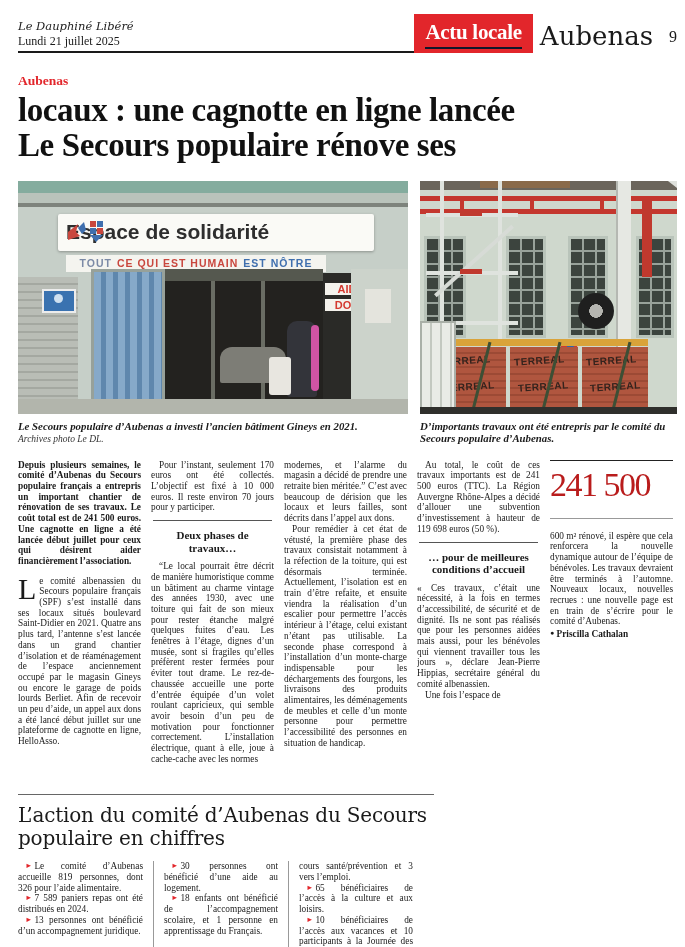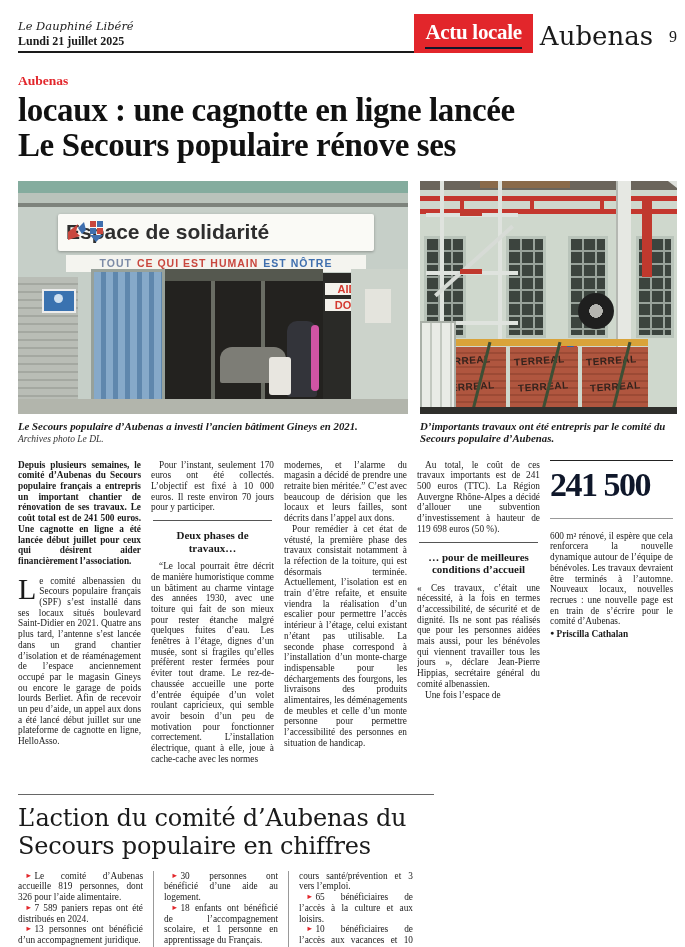--- a/index.html
+++ b/index.html
@@ -6,42 +6,42 @@
   html,body { background:#e8e8e8; }
   .page {
     position:relative; width:685px; height:947px; background:#ffffff;
     font-family:"Liberation Serif", serif; color:#1a1a1a;
     padding:0 8px 0 18px; overflow:hidden; margin:0 auto;
   }
   
   .masthead { display:flex; justify-content:space-between; align-items:flex-end; padding-top:14px; }
   .m-left { padding-bottom:4px; }
   .paper-name { font-family:"DejaVu Serif", serif; font-style:italic; font-size:11.5px; color:#222; }
-  .paper-date { font-weight:bold; font-size:12px; margin-top:1px; }
+  .paper-date { font-weight:normal; font-size:12px; margin-top:1px; }
   .m-right { display:flex; align-items:flex-end; }
   .section-box { background:#e2262b; color:#fff; padding:6px 11px 8px; }
   .section-box span { font-weight:bold; font-size:21px; border-bottom:2px solid #0f172a; padding-bottom:3px; letter-spacing:-0.3px; }
   .edition { font-family:"DejaVu Serif", serif; font-size:26px; margin-left:7px; line-height:1; padding-bottom:4px; }
   .pageno { font-size:16px; margin-left:16px; padding-bottom:7px; }
   .header-rule { width:404px; height:2px; background:#1a1a1a; margin-top:-2px; }
   
   .kicker { color:#e2262b; font-weight:bold; font-size:13.5px; margin-top:20px; }
   .headline { font-weight:bold; font-size:33px; line-height:1.07; letter-spacing:-0.4px; margin-top:4px; color:#111; }
   
   .photos { display:flex; gap:12px; margin-top:17px; }
   .photo { position:relative; overflow:hidden; }
   .photo div, .photo span { position:absolute; }
   .photo-left { width:390px; height:233px; background:#c6cfc8; }
   .pl-copper { top:0; left:0; right:0; height:12px; background:#84ac9e; }
   .pl-balc { top:12px; left:0; right:0; height:14px; background:#b9c3bb; border-bottom:4px solid #7d837c; }
   .pl-banner { top:33px; left:40px; width:316px; height:37px; background:#fafaf6; border-radius:2px;
                box-shadow:0 1px 3px rgba(0,0,0,.3); display:flex; align-items:center; padding:0 8px; }
   .pl-banner-text { position:static; font-family:"Liberation Sans", sans-serif; font-weight:bold; font-size:21px; color:#2e2e2e; }
   .pl-logo { position:static; margin-left:auto; width:40px; height:28px; }
-  .pl-slogan { top:74px; left:48px; width:300px; height:17px; background:#f4f4ef; display:flex; gap:5px;
+  .pl-slogan { top:74px; left:48px; width:260px; height:17px; background:#f4f4ef; display:flex; gap:5px;
                justify-content:center; align-items:center; font-family:"Liberation Sans", sans-serif;
                font-weight:bold; font-size:10.5px; letter-spacing:1px; white-space:nowrap; }
   .pl-slogan span { position:static; }
   .sl-blue { color:#3f6fae; } .sl-gray { color:#7b8aa6; } .sl-red { color:#c9473e; }
   .pl-shutter { top:96px; left:0; width:60px; height:122px; background:repeating-linear-gradient(180deg,#b9bdb6 0 6px,#a4a8a1 6px 8px); }
   .pl-sign { top:108px; left:24px; width:34px; height:24px; background:#3a72b0; border:2px solid #ececec; }
   .pl-sign i { position:absolute; left:10px; top:3px; width:9px; height:9px; border-radius:50%; background:#cfe0f0; }
   .pl-curtain { top:88px; left:73px; width:74px; height:130px; border:3px solid #97a19a; border-bottom:none;
                 background:repeating-linear-gradient(90deg,#86a9c9 0 7px,#5f87ad 7px 12px); }
   .pl-door { top:88px; left:147px; width:158px; height:130px; background:#23221f; }
@@ -107,29 +107,29 @@
   
   .body-cols { display:flex; gap:10px; margin-top:14px; height:316px; overflow:hidden; }
   .bcol { width:123px; flex:none; overflow:hidden; }
   .bcol p { font-size:9.3px; line-height:10.7px; text-align:justify; }
   .bcol p.ind { text-indent:8px; }
   .lead { font-weight:bold; font-size:10px; line-height:11.9px; margin-bottom:9px;font-family:Liberation Serif, serif; }
   .dropcap { float:left; font-size:30px; line-height:24px; padding:1px 3px 0 0; }
   .subhead { font-weight:bold; text-align:center; font-size:11px; line-height:12.5px;
              border-top:1px solid #555; margin:7px 2px 7px; padding-top:8px; }
   .fig-rule { border-top:1.5px solid #222; }
-  .fig-number { color:#0f172a; font-weight:bold; font-size:34px; letter-spacing:-1.5px; line-height:1.15; margin:4px 0 6px; }
+  .fig-number { color:#b91c1c; font-weight:normal; font-size:34px; letter-spacing:-1.5px; line-height:1.15; margin:4px 0 6px; }
   .fig-caption { font-weight:bold; font-size:10.5px; line-height:12.3px; }
   .fig-sep { border-top:1px solid #999; margin:14px 0 12px; }
   .byline { font-weight:bold; margin-top:1px; }
   .byline .dot { font-size:7px; vertical-align:2px; }
   
   .infobox { margin-top:18px; width:416px; }
   .infobox-rule { border-top:1px solid #666; margin-bottom:9px; }
-  .infobox h2 { font-family:"DejaVu Serif", serif; font-weight:normal; font-size:24px; line-height:1.17; letter-spacing:-0.2px; }
+  .infobox h2 { font-family:"DejaVu Serif", serif; font-weight:normal; font-size:20px; line-height:1.17; letter-spacing:-0.2px; }
   .info-cols { display:flex; margin-top:11px; }
   .icol { width:125px; flex:none; }
   .icol + .icol { border-left:1px solid #999; padding-left:10px; margin-left:10px; }
   .icol p { font-size:9.3px; line-height:10.7px; text-align:justify; }
   .icol p.ind { text-indent:7px; }
   .tri { color:#e2262b; font-size:7.5px; margin-right:2px; vertical-align:1px; }
 </style>
 </head>
 <body>
 

